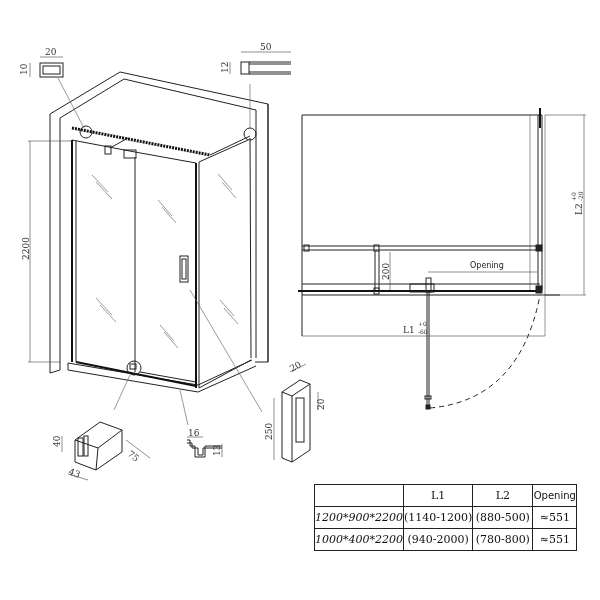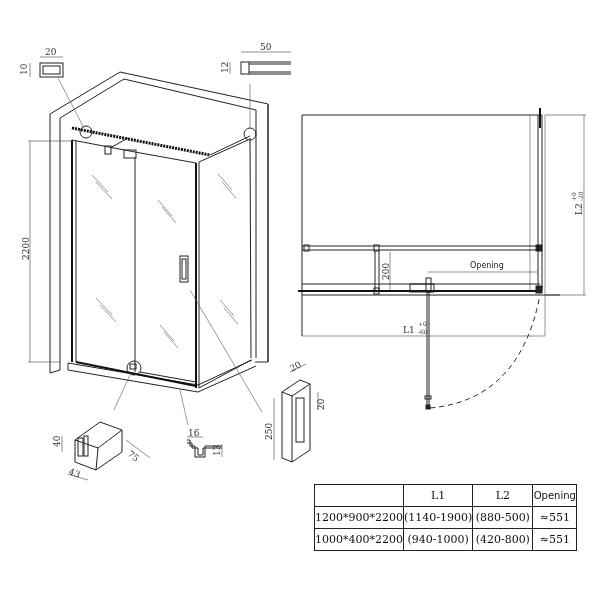--- a/index.html
+++ b/index.html
@@ -8,21 +8,21 @@
   .ln { stroke:#222; fill:none; stroke-width:1; }
   .thin { stroke:#555; fill:none; stroke-width:0.6; }
   .thick { stroke:#111; fill:none; stroke-width:2; }
   .dim { stroke:#444; fill:none; stroke-width:0.6; }
   .dash { stroke:#222; fill:none; stroke-width:1; stroke-dasharray:5,4; }
   .lbl { font-family:"DejaVu Serif", serif; font-size:9px; fill:#333; }
   .lbl-sans { font-family:"DejaVu Sans", sans-serif; font-size:8px; fill:#222; }
   .spec-table { position:absolute; left:314px; top:484px; border-collapse:collapse; font-family:"DejaVu Serif", serif; font-size:11px; color:#111; }
   .spec-table td, .spec-table th { border:1px solid #222; padding:0; height:21px; text-align:center; font-weight:normal; white-space:nowrap; }
   .spec-table th.opening { font-family:"DejaVu Sans", sans-serif; font-size:10px; }
-  .c0 { width:78px; text-align:right; }
+  .c0 { width:78px; text-align:right;font-style:italic; }
   .c1 { width:68px; }
   .c2 { width:59px; }
   .c3 { width:43px; }
 </style>
 </head>
 <body>
 
 <svg id="drawing" viewBox="0 0 600 600" xmlns="http://www.w3.org/2000/svg">
 
   <g>
@@ -213,24 +213,24 @@
 <table class="spec-table">
   <tbody>
       <tr>
     <th class="c0"></th>
     <th class="c1">L1</th>
     <th class="c2">L2</th>
     <th class="c3 opening">Opening</th>
   </tr>
   <tr>
     <td class="c0">1200*900*2200</td>
-    <td class="c1">(1140-1900)</td>
+    <td class="c1">(1140-1200)</td>
     <td class="c2">(880-500)</td>
     <td class="c3">≈551</td>
   </tr>
   <tr>
     <td class="c0">1000*400*2200</td>
-    <td class="c1">(940-1000)</td>
-    <td class="c2">(420-800)</td>
+    <td class="c1">(940-2000)</td>
+    <td class="c2">(780-800)</td>
     <td class="c3">≈551</td>
   </tr>
 </tbody>
   </table>
 
 </body></html>

